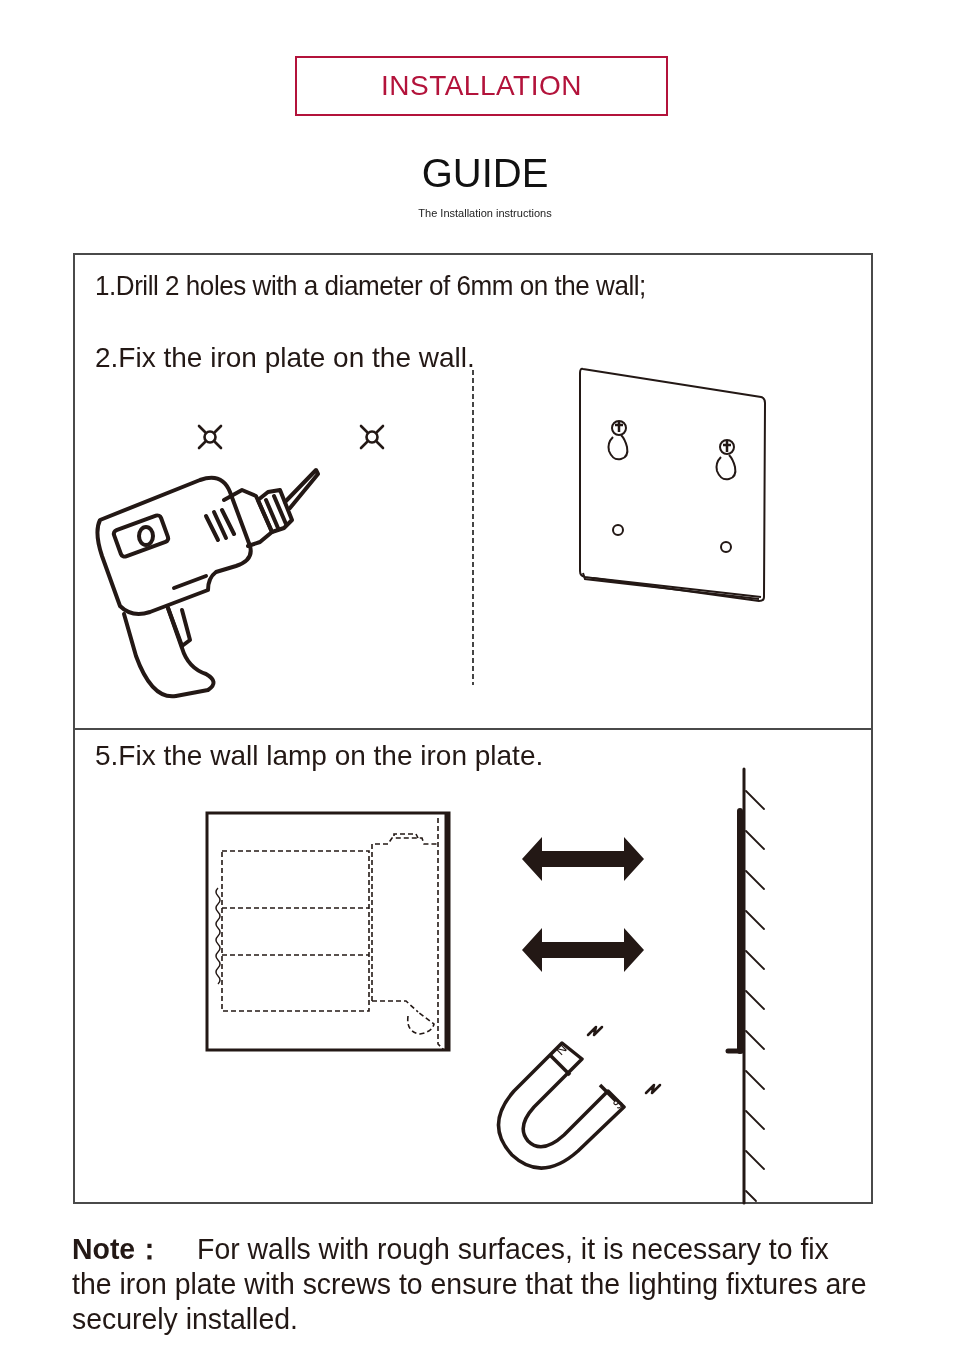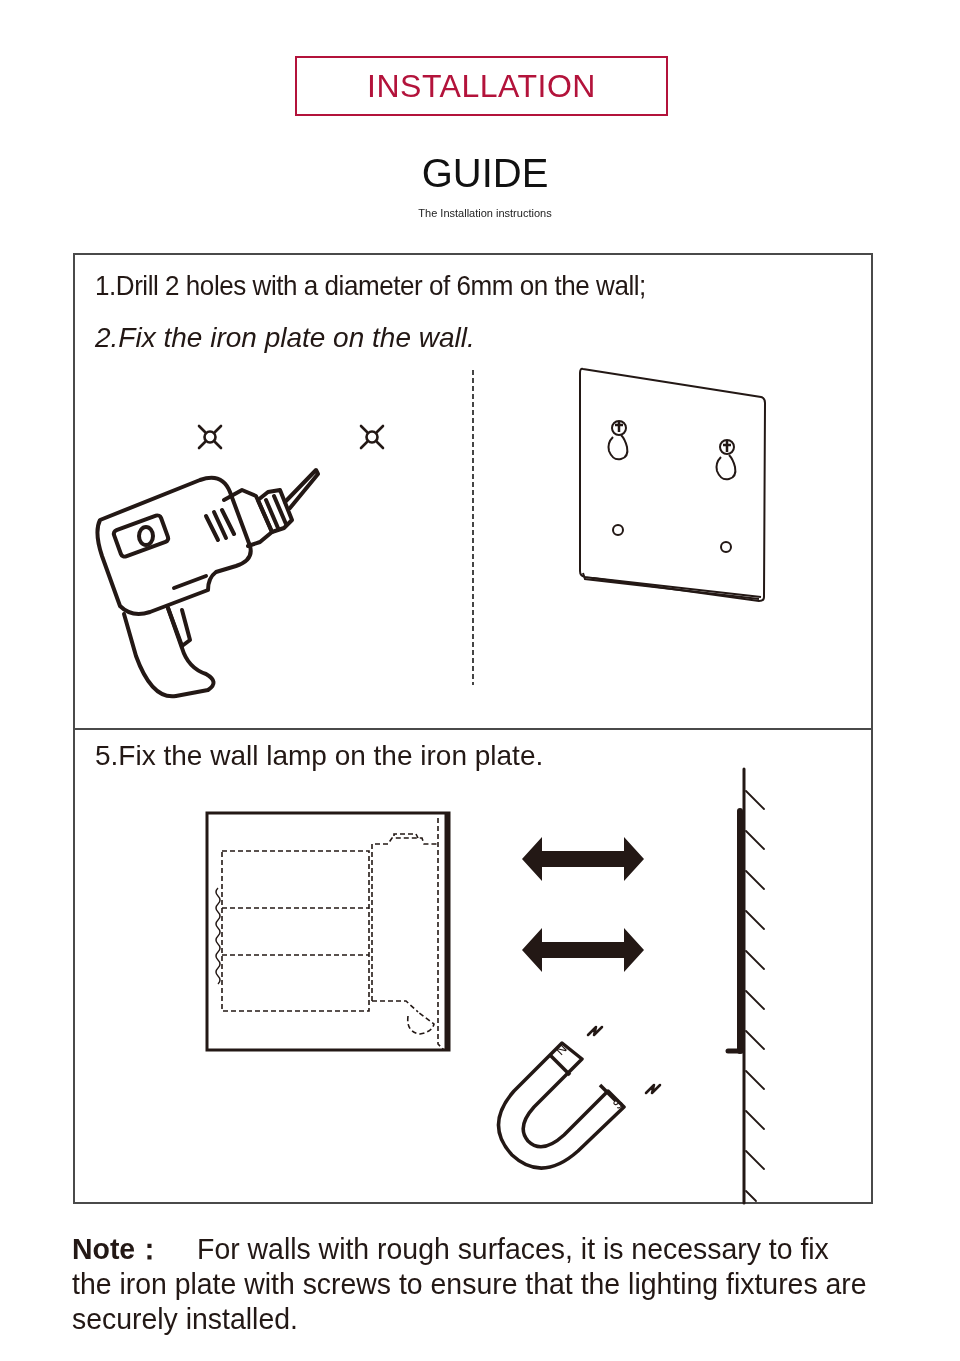--- a/index.html
+++ b/index.html
@@ -2,31 +2,31 @@
 <html><head>
   <meta charset="utf-8">
   <style>
     html, body { margin: 0; padding: 0; background: #ffffff; }
     body { width: 960px; height: 1361px; position: relative; overflow: hidden;
            font-family: "Liberation Sans", sans-serif; color: #231815; }
     .abs { position: absolute; }
     .title-box { left: 295px; top: 56px; width: 373px; height: 60px;
                  border: 2px solid #b3133b; box-sizing: border-box;
                  display: flex; align-items: center; justify-content: center; }
-    .title-text { color: #b3133b; font-size: 32px; letter-spacing: 0.5px; line-height: 1; }
+    .title-text { color: #b3133b; font-size: 28px; letter-spacing: 0.5px; line-height: 1; }
     .subtitle { left: 0; width: 970px; top: 153px; text-align: center;
                 font-size: 40px; line-height: 1; color: #111; }
     .caption { left: 0; width: 970px; top: 207px; text-align: center;
                font-size: 11px; color: #222; }
     .frame { left: 73px; top: 253px; width: 800px; height: 951px;
              border: 2px solid #4a4a4a; box-sizing: border-box; }
     .frame-divider { left: 73px; top: 728px; width: 800px; height: 2px; background: #4a4a4a; }
     .step { font-size: 28px; line-height: 1; color: #231815; white-space: nowrap; }
     .step-1 { left: 95px; top: 272px; transform: scaleX(0.93); transform-origin: left; letter-spacing: -0.5px; }
-    .step-2 { left: 95px; top: 324px; font-style: italic; }
+    .step-2 { left: 95px; top: 344px; }
     .step-3 { left: 95px; top: 742px; }
     .note { left: 72px; top: 1232px; width: 820px; font-size: 29px; line-height: 35px;
             color: #231815; transform: scaleX(0.98); transform-origin: left; }
     .note-label { font-weight: bold; }
     svg { position: absolute; overflow: visible; }
   </style>
 </head>
 <body>
 
 <div class="abs title-box">

